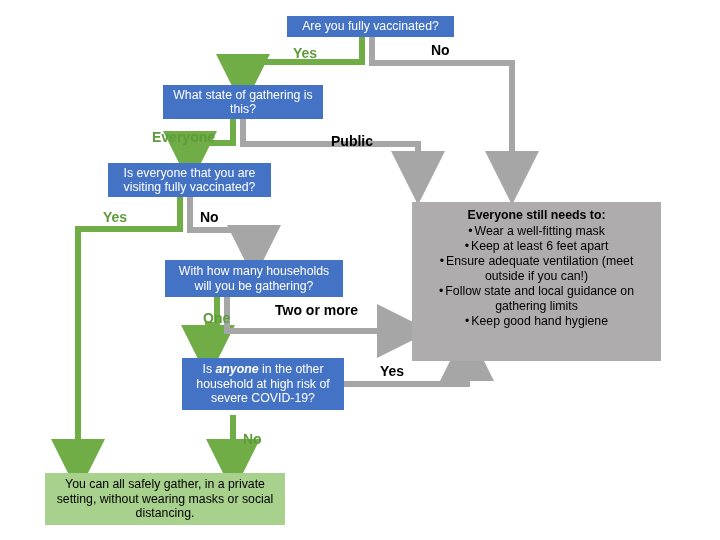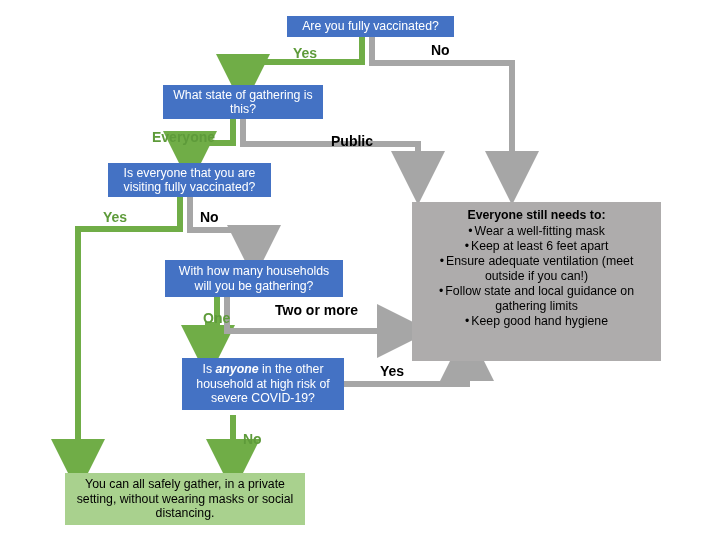--- a/index.html
+++ b/index.html
@@ -40,21 +40,20 @@
     background: #4472C4;
     color: #ffffff;
     font-size: 12.3px;
     padding: 3px 6px;
   }
   .node.terminal-green {
     background: #A9D18E;
     color: #000000;
     font-size: 12.3px;
     padding: 16px 6px;
-    margin-left: 20px;
   }
   .node.info-gray {
     background: #AEACAC;
     color: #000000;
     font-size: 12.3px;
     padding: 6px 8px;
     align-items: flex-start;
     margin-top: 16px;
   }
   .info-gray .inner {

